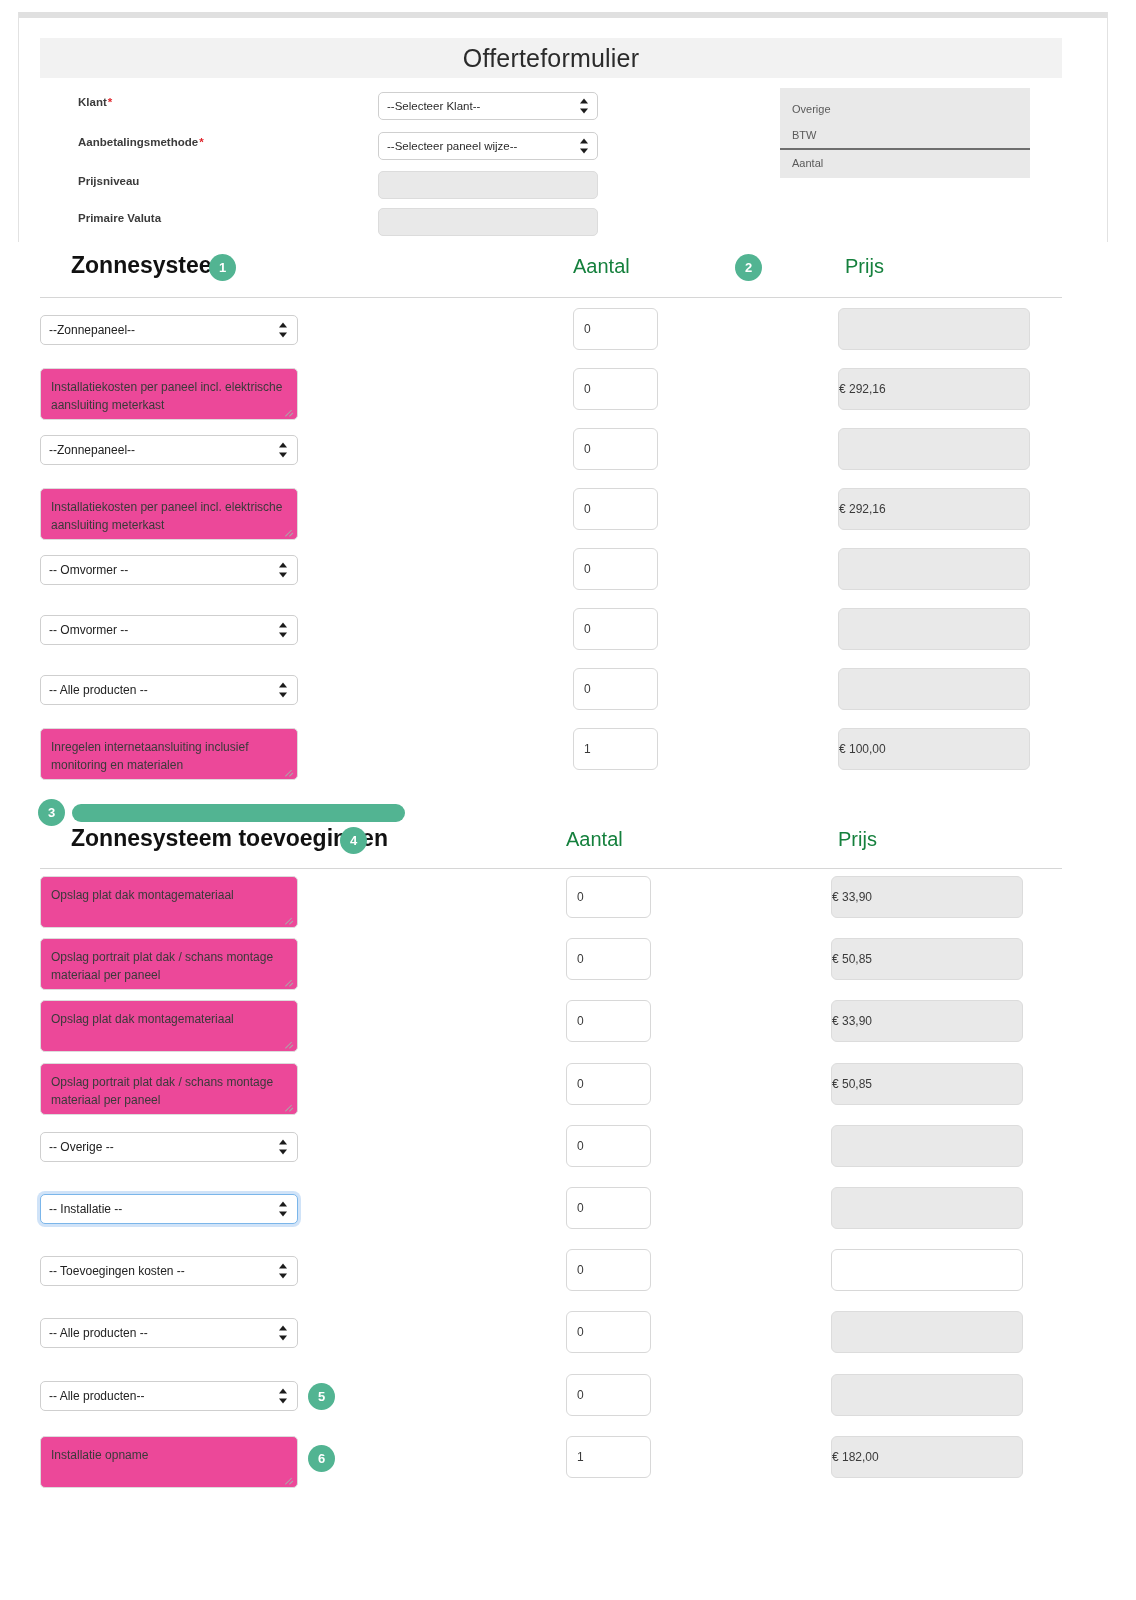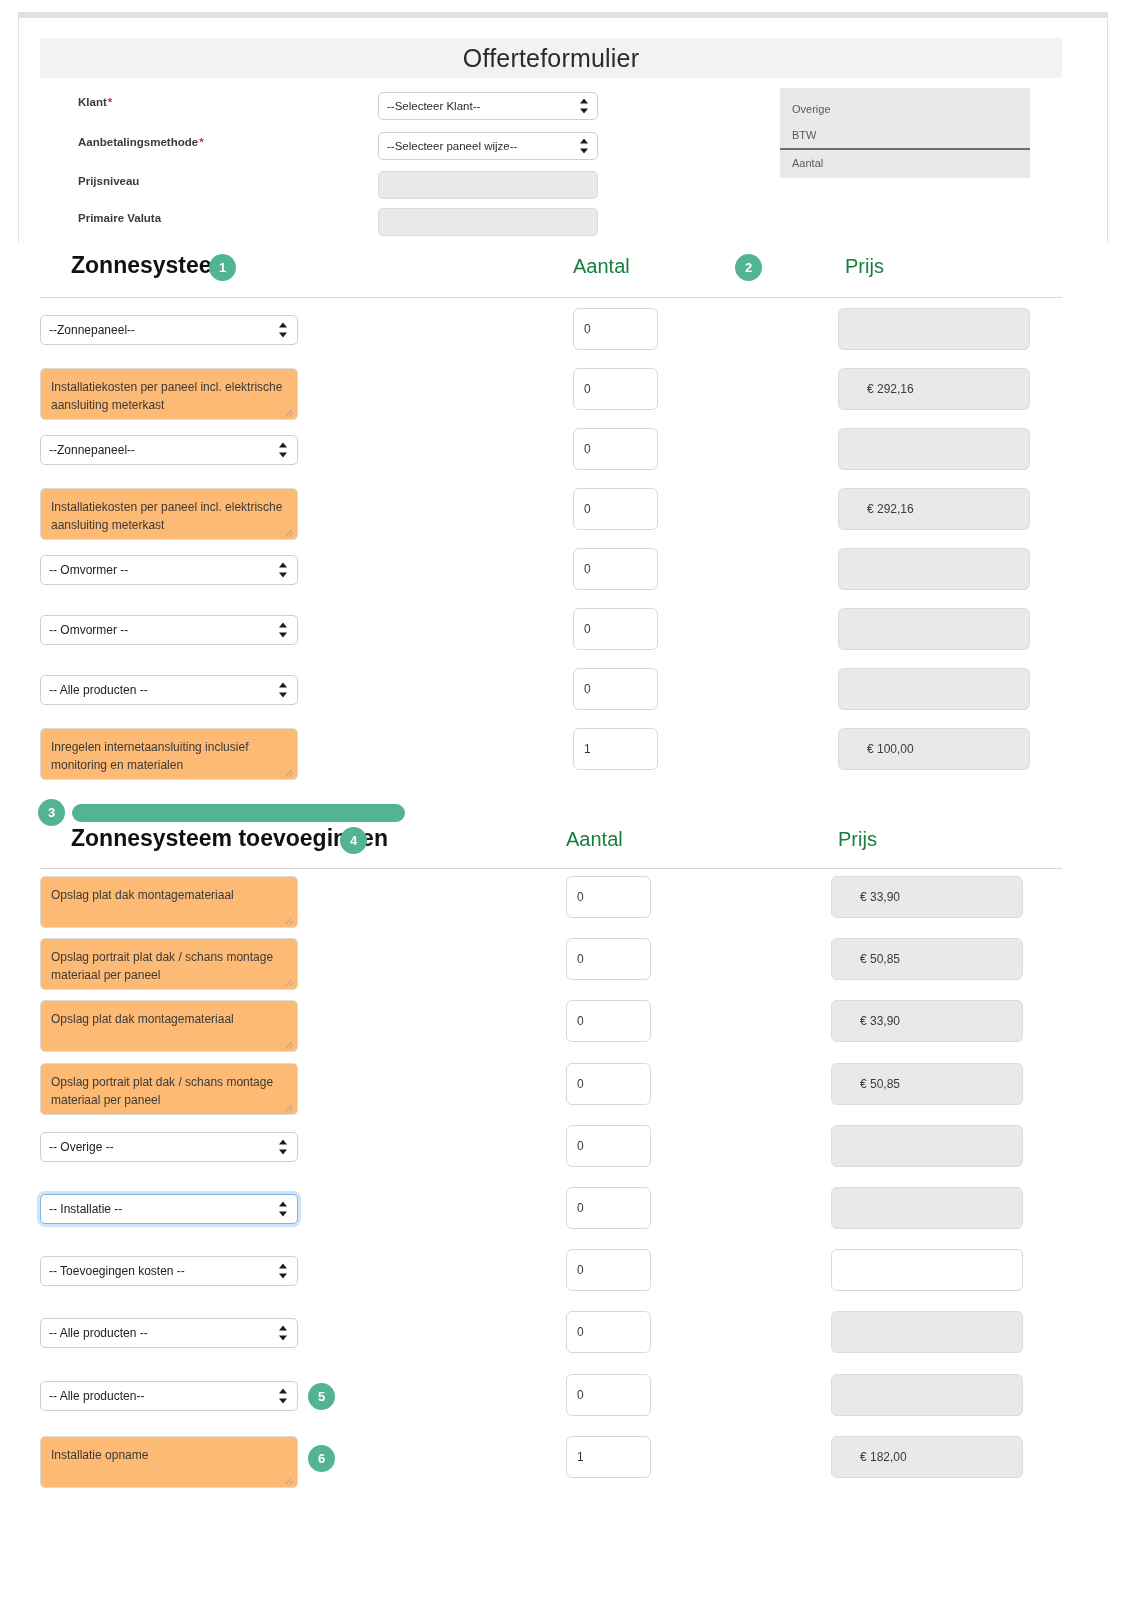--- a/index.html
+++ b/index.html
@@ -163,21 +163,21 @@
     border-right: 4.5px solid transparent;
   }
   .p-select .caret i.up { border-bottom: 5px solid #1c1c1c; }
   .p-select .caret i.dn { border-top: 5px solid #1c1c1c; }
 
   .p-text {
     position: absolute; left: 40px;
     width: 258px; height: 52px;
     border: 1px solid #dcdcdc;
     border-radius: 5px;
-    background: #fdba74;
+    background: #ec4899;
     font-size: 12px; color: #3a3a3a;
     padding: 9px 12px 0 10px;
     line-height: 18px;
     overflow: hidden;
   }
   .p-text .grip {
     position: absolute; right: 2px; bottom: 1px;
     width: 10px; height: 10px;
   }
   .p-text .grip:before, .p-text .grip:after {
@@ -199,21 +199,21 @@
   }
 
   .p-price {
     position: absolute; left: 838px;
     width: 192px; height: 42px;
     border: 1px solid #dcdcdc;
     border-radius: 6px;
     background: #e9e9e9;
     font-size: 12px; color: #3a3a3a;
     display: flex; align-items: center;
-    padding: 0 28px;
+    padding: 0 0;
   }
   .p-price.white { background: #ffffff; border-color: #d8d8d8; }
 </style>
 </head>
 <body>
 
 <div id="page-card"></div>
 
 <div id="form-header">
   <span class="title">Offerteformulier</span>

